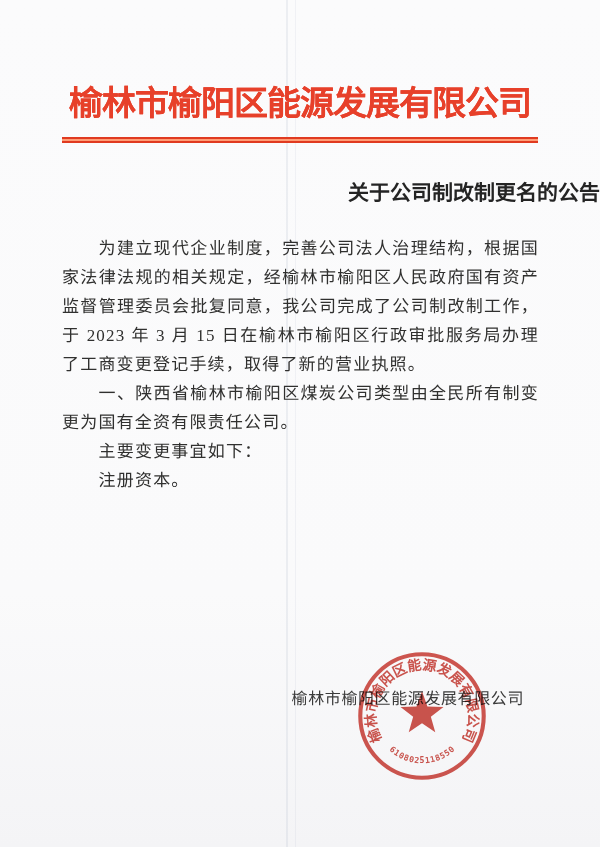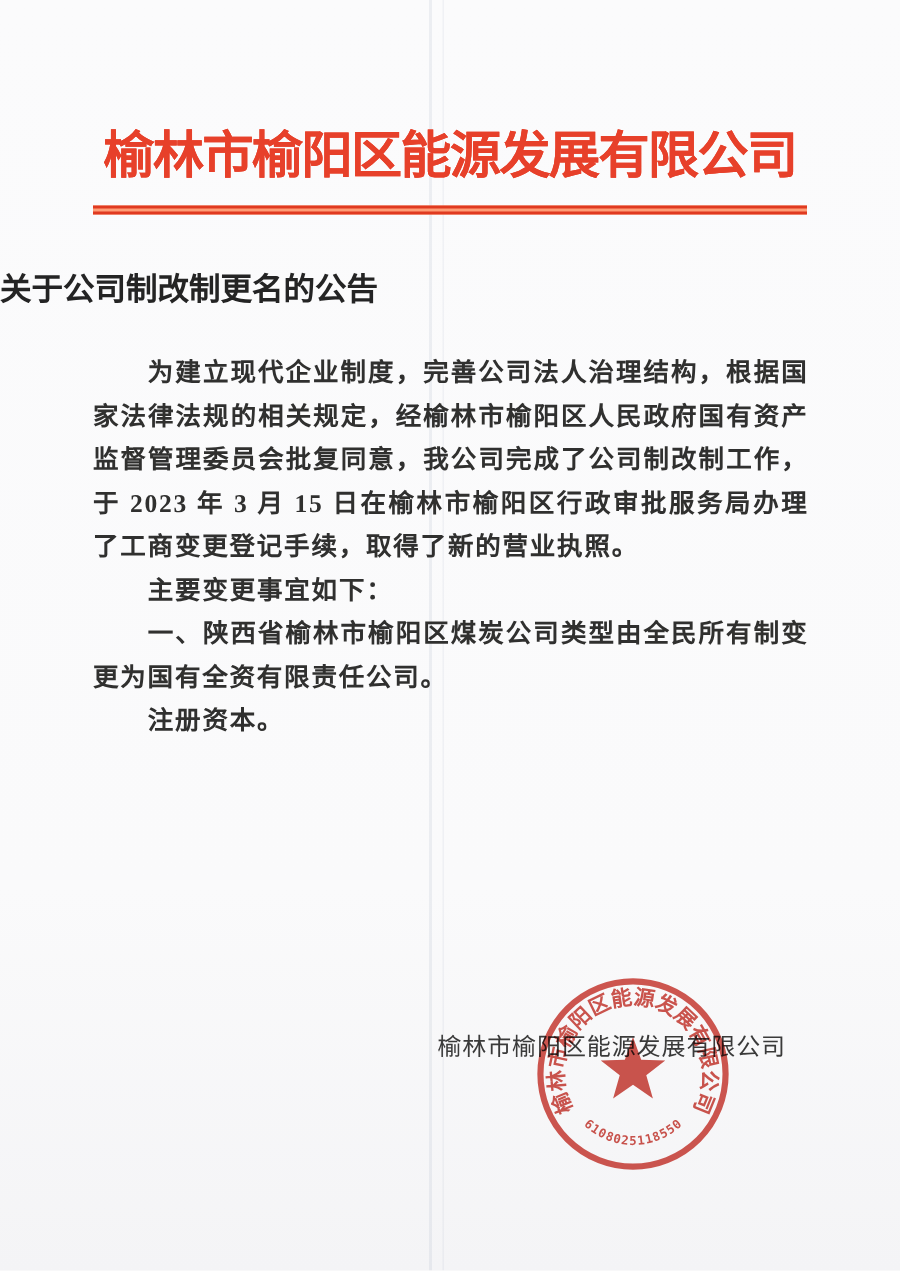--- a/index.html
+++ b/index.html
@@ -34,36 +34,35 @@
     white-space: nowrap;
   }
   .red-rule {
     position: absolute; top: 137px; left: 62px; width: 476px; height: 2px;
     border-top: 2px solid #e03a20;
     border-bottom: 2px solid #e03a20;
     background: #ff9d76;
   }
   .doc-title {
     position: absolute; top: 176px; left: 0; right: 0;
-    text-align: left;
+    text-align: right;
     font-family: "Liberation Sans", "DejaVu Sans", sans-serif;
     font-weight: 700;
     font-size: 21px;
     color: #242424;
     white-space: nowrap;
   }
   .body-block {
     position: absolute; top: 234px; left: 62px; width: 477px;
     color: #30302f;
     font-size: 17px;
     line-height: 29px;
     letter-spacing: 1.2px;
     text-align: justify;
     text-justify: inter-character;
-    font-weight: bold;
   }
   .body-block p { margin: 0; text-indent: 2.15em; }
 
   .closing {
     position: absolute; top: 684px; right: 76px;
     color: #3a3a3a;
     text-align: center;
   }
   .closing .sig {
     font-size: 16px;
@@ -112,22 +111,22 @@
   <div class="fold-line f2"></div>
 
   <div class="letterhead">榆林市榆阳区能源发展有限公司</div>
 
   <div class="red-rule"></div>
 
   <div class="doc-title">关于公司制改制更名的公告</div>
 
   <div class="body-block">
     <p>为建立现代企业制度，完善公司法人治理结构，根据国家法律法规的相关规定，经榆林市榆阳区人民政府国有资产监督管理委员会批复同意，我公司完成了公司制改制工作，于 2023 年 3 月 15 日在榆林市榆阳区行政审批服务局办理了工商变更登记手续，取得了新的营业执照。</p>
+    <p>一、陕西省榆林市榆阳区煤炭公司类型由全民所有制变更为国有全资有限责任公司。</p>
     <p>主要变更事宜如下：</p>
-    <p>一、陕西省榆林市榆阳区煤炭公司类型由全民所有制变更为国有全资有限责任公司。</p>
     <p>注册资本。</p>
   </div>
 
   <div class="closing">
     <div class="sig">榆林市榆阳区能源发展有限公司</div>
   </div>
 
   <svg class="seal" viewBox="0 0 140 140" xmlns="http://www.w3.org/2000/svg">
     <circle cx="70" cy="70" r="60"></circle>
     <polygon class="star" points="70,46 75.3,60.7 90.9,61.2 78.6,70.8 82.9,85.8 70,77 57.1,85.8 61.4,70.8 49.1,61.2 64.7,60.7"></polygon>

